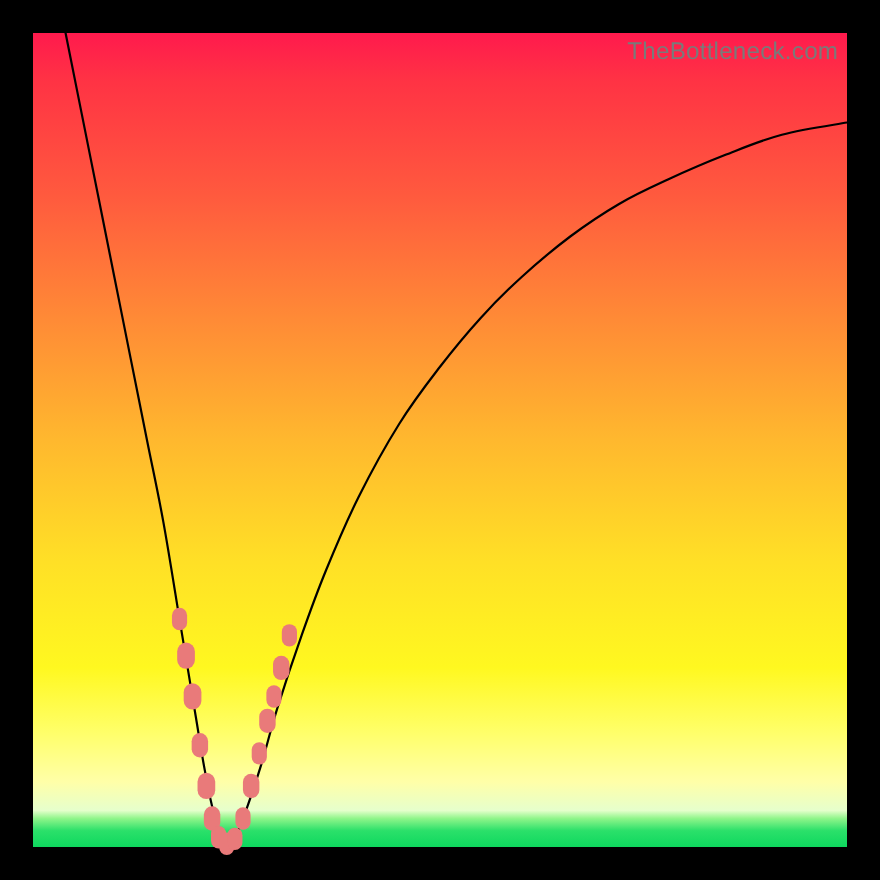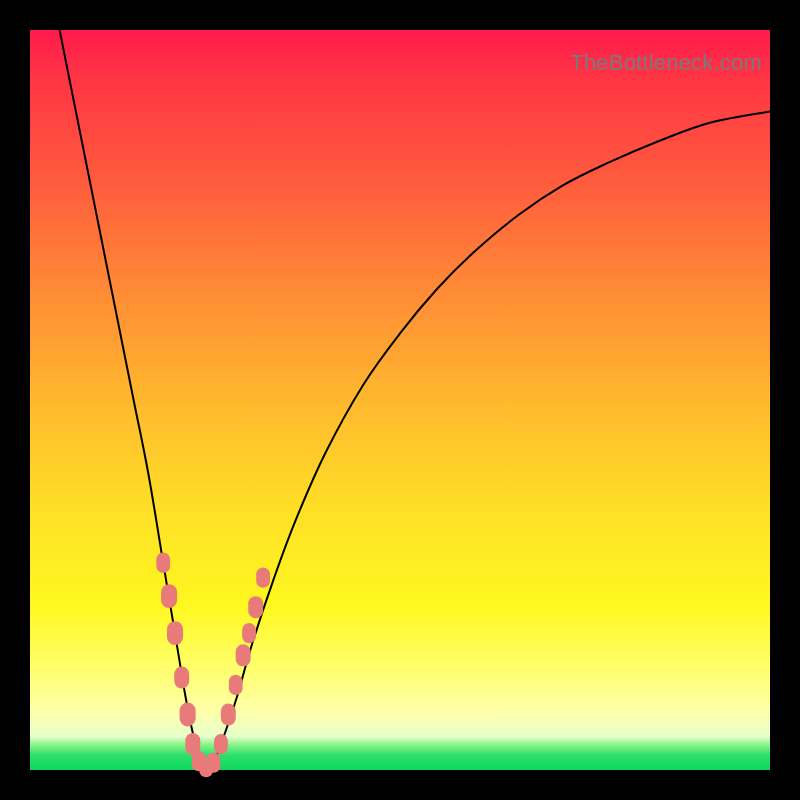--- a/index.html
+++ b/index.html
@@ -45,21 +45,20 @@
   }
   .attribution {
     position: absolute;
     top: 4px;
     right: 8px;
     color: #7a7a7a;
     font-size: 22px;
     font-weight: 500;
     letter-spacing: 0.2px;
     user-select: none;
-    margin-top: 16px;
   }
   svg.curve {
     position: absolute;
     top: 0;
     left: 0;
     width: 740px;
     height: 740px;
     overflow: visible;
   }
   .curve-path {

